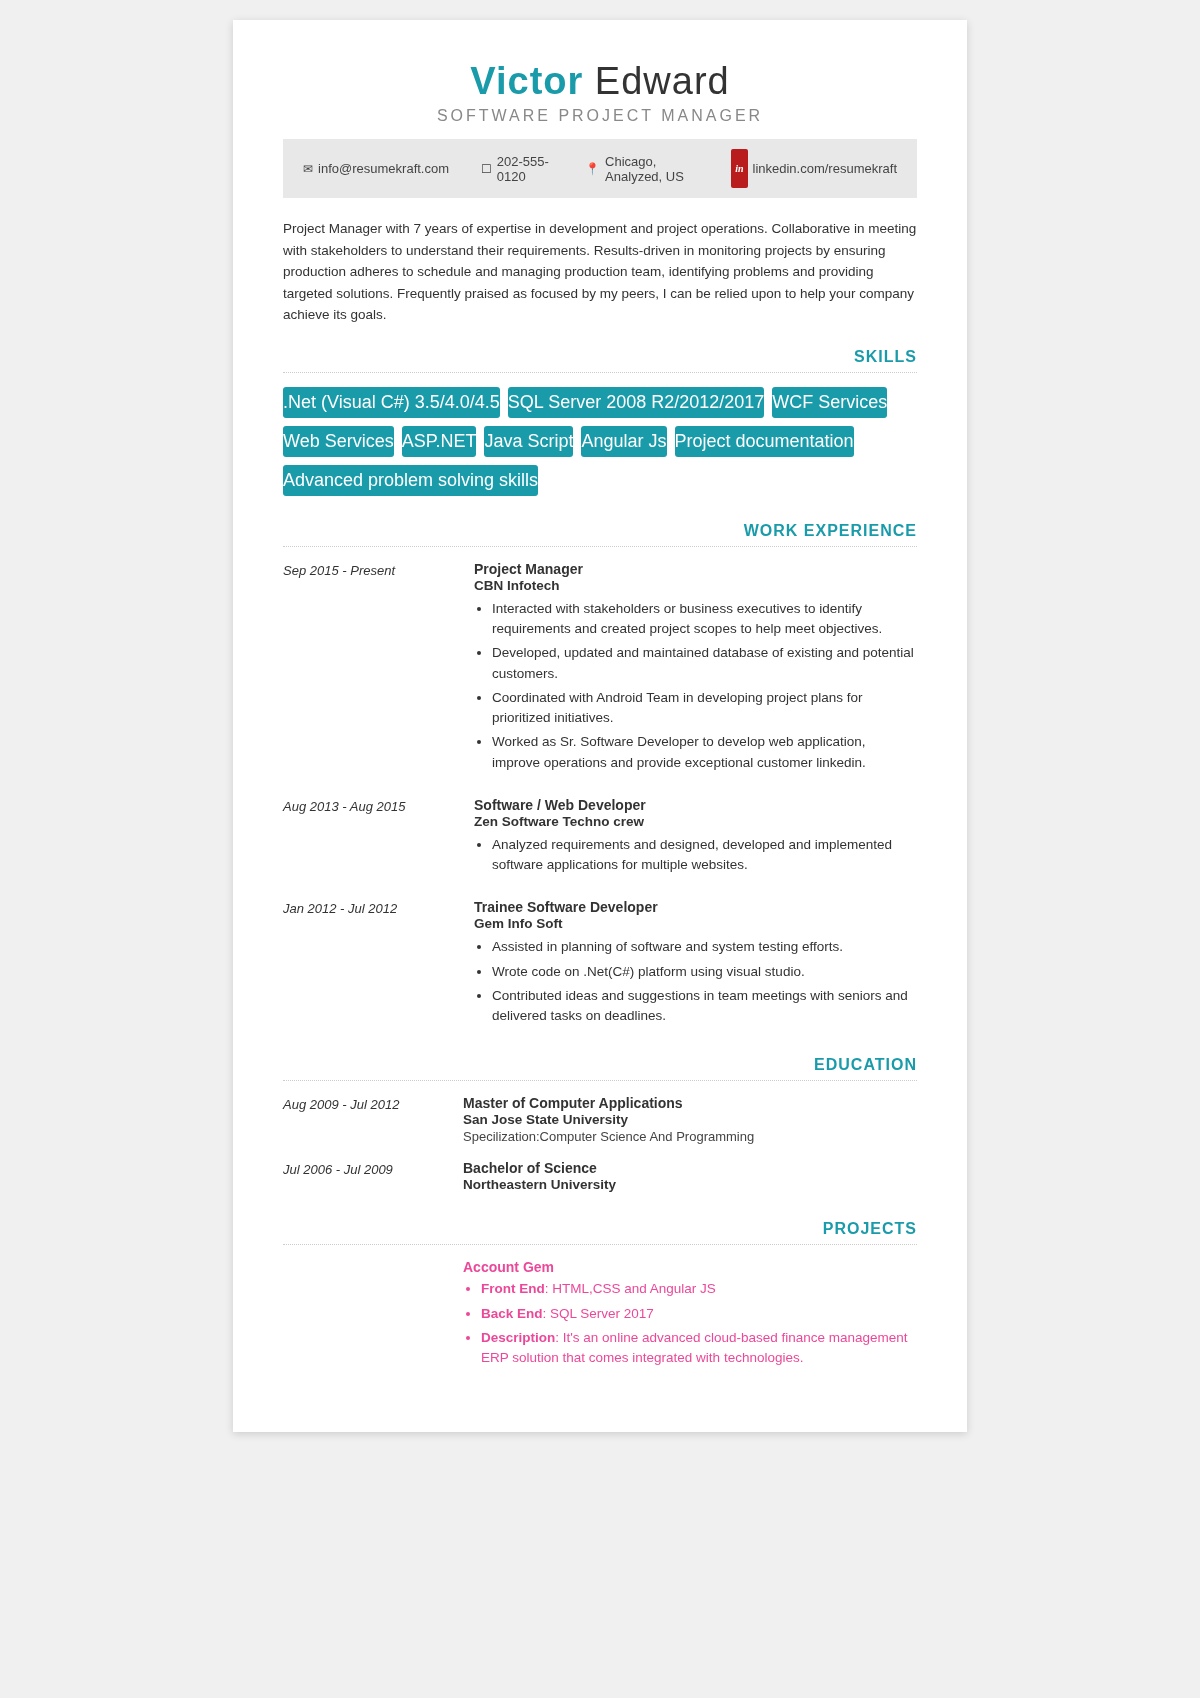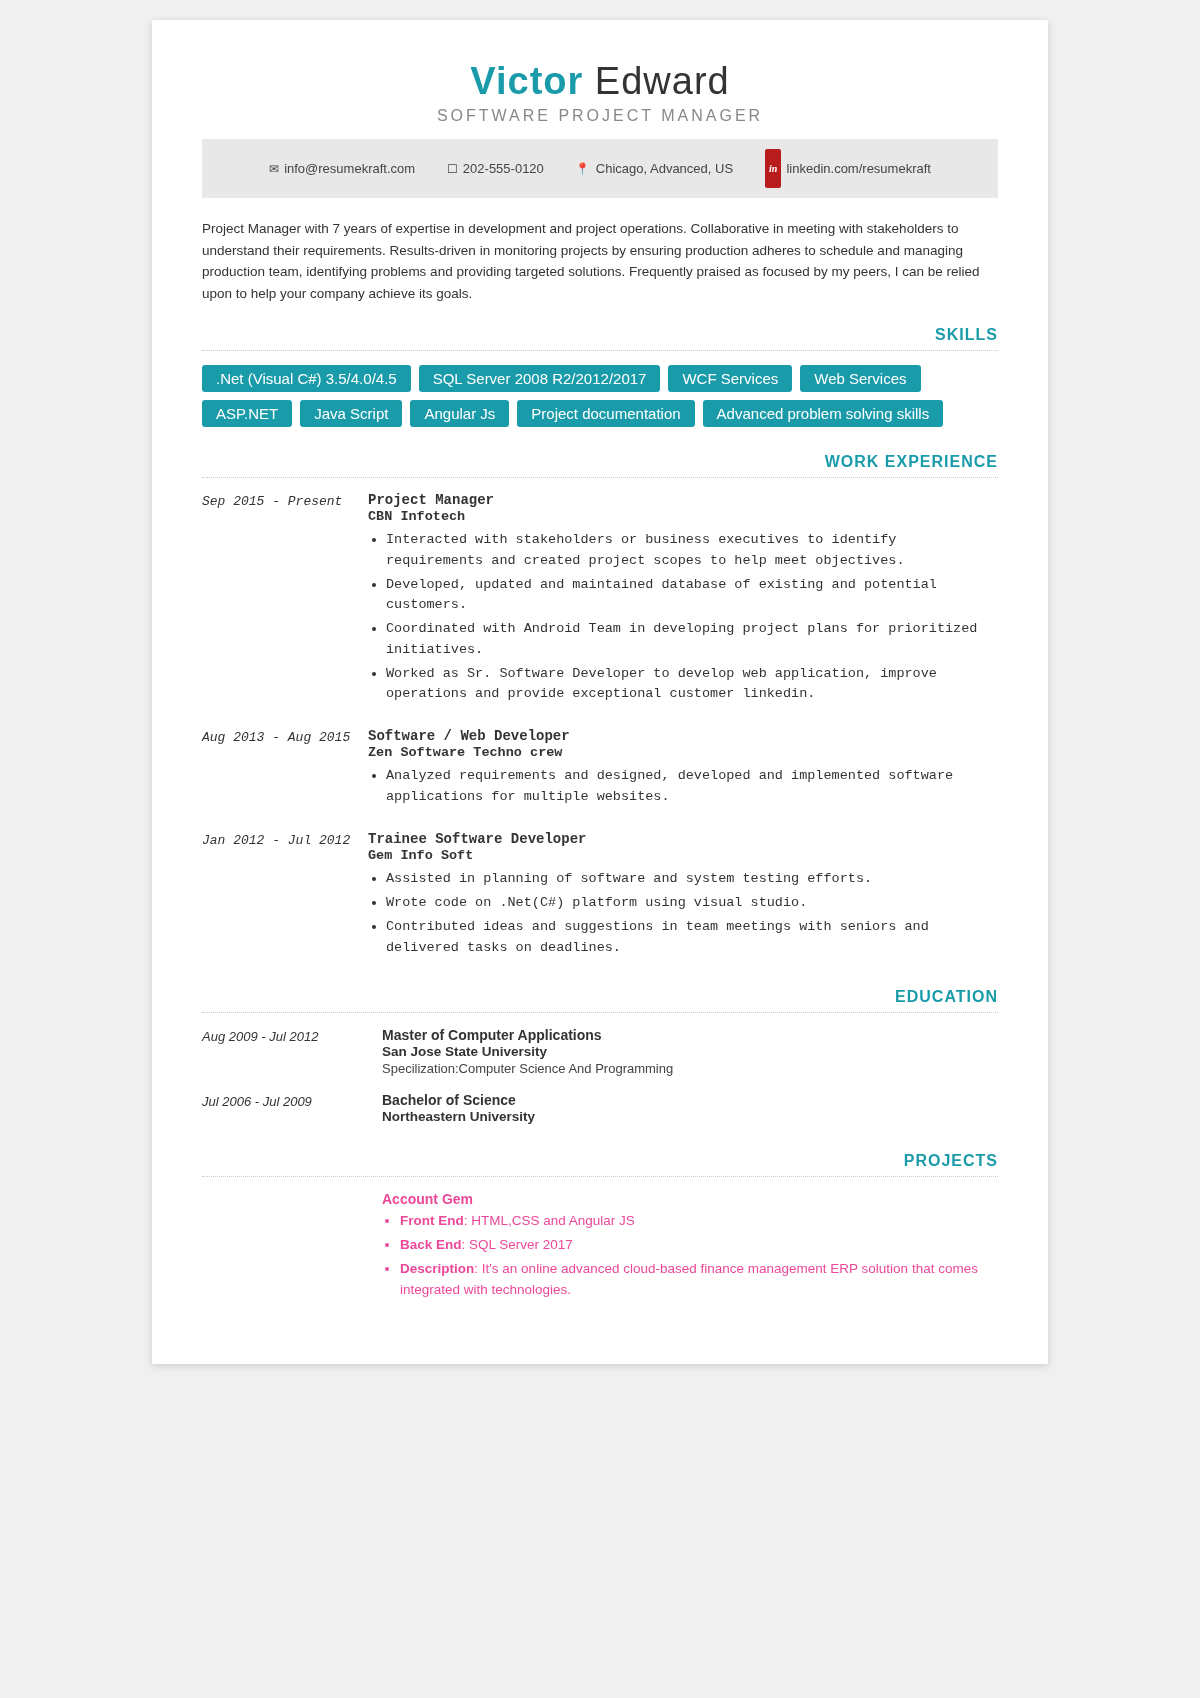--- a/index.html
+++ b/index.html
@@ -9,21 +9,21 @@
     }
     body {
       font-family: Arial, sans-serif;
       background: #f0f0f0;
       display: flex;
       justify-content: center;
       padding: 20px;
     }
     .resume {
       background: #fff;
-      width: 896px;
+      width: 734px;
       padding: 40px 50px;
       box-shadow: 0 2px 8px rgba(0,0,0,0.15);
     }
     
     .header {
       text-align: center;
       margin-bottom: 14px;
     }
     .header-name {
       font-size: 38px;
@@ -100,33 +100,32 @@
       margin-bottom: 26px;
     }
     .skills-tags {
       display: flex;
       flex-wrap: wrap;
       gap: 8px;
     }
     .skill-tag {
       background: #1a9baa;
       color: white;
-      font-size: 15px;
-      padding: 5px 14px;
+      font-size: 18px;
+      padding: 5px 0;
       border-radius: 3px;
     }
     
     .work-section {
       margin-bottom: 26px;
     }
     .work-entry {
       display: flex;
-      gap: 6px;
+      gap: 31px;
       margin-bottom: 20px;
-      font-family: Liberation Mono, monospace;
     }
     .work-dates {
       min-width: 160px;
       font-size: 13px;
       font-style: italic;
       color: #333;
       padding-top: 2px;
     }
     .work-details {
       flex: 1;
@@ -236,21 +235,21 @@
     <div class="contact-item">
       <span class="contact-icon">✉</span>
       <span>info@resumekraft.com</span>
     </div>
     <div class="contact-item">
       <span class="contact-icon">☐</span>
       <span>202-555-0120</span>
     </div>
     <div class="contact-item">
       <span class="contact-icon">📍</span>
-      <span>Chicago, Advanced, US</span>
+      <span>Chicago, Analyzed, US</span>
     </div>
     <div class="contact-item">
       <span class="linkedin-in">in</span>
       <span>linkedin.com/resumekraft</span>
     </div>
   </div>
 
   <div class="summary">Project Manager with 7 years of expertise in development and project operations. Collaborative in meeting with stakeholders to understand their requirements. Results-driven in monitoring projects by ensuring production adheres to schedule and managing production team, identifying problems and providing targeted solutions. Frequently praised as focused by my peers, I can be relied upon to help your company achieve its goals.</div>
 
   <div class="skills-section">

